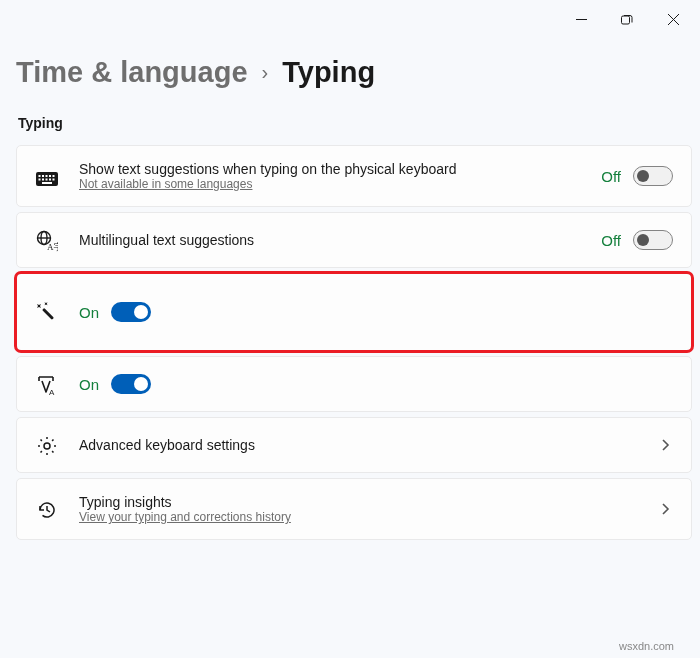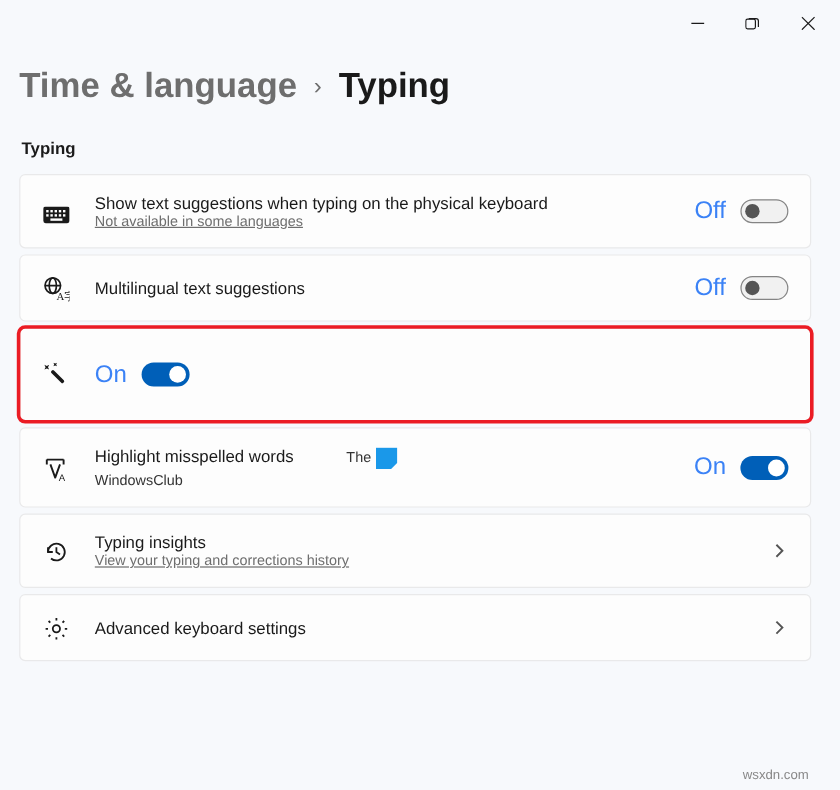--- a/index.html
+++ b/index.html
@@ -22,21 +22,21 @@
     }
     .wc-btn {
       width: 46px;
       height: 32px;
       display: flex;
       align-items: center;
       justify-content: center;
       color: #1a1a1a;
     }
     .page {
-      padding: 0 24px 0 16px;
+      padding: 0 8px 0 16px;
     }
     .breadcrumb {
       display: flex;
       align-items: center;
       gap: 14px;
       padding: 18px 0 22px 0;
     }
     .bc-parent {
       font-size: 29px;
       font-weight: 600;
@@ -96,22 +96,22 @@
       font-size: 12px;
       color: #6e6e6e;
       text-decoration: underline;
     }
     .toggle-wrap {
       display: flex;
       align-items: center;
       gap: 12px;
     }
     .toggle-label {
-      font-size: 20px;
-      color: #3b82f6;
+      font-size: 15px;
+      color: #15803d;
     }
     .toggle {
       width: 40px;
       height: 20px;
       border-radius: 10px;
       position: relative;
     }
     .toggle.off {
       border: 1px solid #848484;
       background: #f1f1f1;
@@ -263,29 +263,40 @@
   </div>
 
   <div class="card">
     <div class="card-icon">
       <svg width="22" height="22" viewBox="0 0 22 22" fill="none" stroke="#1a1a1a" stroke-width="1.6">
           <path d="M3 3 h14 M3 3 v4 M17 3 v4"></path>
           <path d="M6 7 l4 11 l4 -11" stroke-linejoin="round"></path>
           <text x="13" y="21" font-size="8" fill="#1a1a1a" stroke="none">A</text>
         </svg>
     </div>
-    <div class="card-body">
-      <div class="card-title">
-        <span>Highlight misspelled words</span>
-        <span class="watermark-text"><span>The</span><span class="watermark-img"></span><br><span>WindowsClub</span></span>
-      </div>
-    </div>
     <div class="toggle-wrap">
       <span class="toggle-label">On</span>
       <div class="toggle on"></div>
+    </div>
+  </div>
+
+  <div class="card">
+    <div class="card-icon">
+      <svg width="22" height="22" viewBox="0 0 22 22" fill="none" stroke="#1a1a1a" stroke-width="1.5">
+          <circle cx="11" cy="11" r="3"></circle>
+          <path d="M11 2 v2 M11 18 v2 M2 11 h2 M18 11 h2 M4.5 4.5 l1.4 1.4 M16.1 16.1 l1.4 1.4 M17.5 4.5 l-1.4 1.4 M5.9 16.1 l-1.4 1.4"></path>
+        </svg>
+    </div>
+    <div class="card-body">
+      <div class="card-title">Advanced keyboard settings</div>
+    </div>
+    <div class="chevron">
+      <svg width="10" height="14" viewBox="0 0 10 14" fill="none" stroke="#555" stroke-width="1.6">
+          <polyline points="3,2 8,7 3,12"></polyline>
+        </svg>
     </div>
   </div>
 
   <div class="card">
     <div class="card-icon">
       <svg width="22" height="22" viewBox="0 0 22 22" fill="none" stroke="#1a1a1a" stroke-width="1.5">
           <path d="M4 11 a7 7 0 1 1 2.5 5.4"></path>
           <polyline points="4,7 4,11 8,11"></polyline>
           <polyline points="11,7 11,11 14,13"></polyline>
         </svg>
@@ -294,32 +305,15 @@
       <div class="card-title">Typing insights</div>
       <div class="card-sub">View your typing and corrections history</div>
     </div>
     <div class="chevron">
       <svg width="10" height="14" viewBox="0 0 10 14" fill="none" stroke="#555" stroke-width="1.6">
           <polyline points="3,2 8,7 3,12"></polyline>
         </svg>
     </div>
   </div>
 
-  <div class="card">
-    <div class="card-icon">
-      <svg width="22" height="22" viewBox="0 0 22 22" fill="none" stroke="#1a1a1a" stroke-width="1.5">
-          <circle cx="11" cy="11" r="3"></circle>
-          <path d="M11 2 v2 M11 18 v2 M2 11 h2 M18 11 h2 M4.5 4.5 l1.4 1.4 M16.1 16.1 l1.4 1.4 M17.5 4.5 l-1.4 1.4 M5.9 16.1 l-1.4 1.4"></path>
-        </svg>
-    </div>
-    <div class="card-body">
-      <div class="card-title">Advanced keyboard settings</div>
-    </div>
-    <div class="chevron">
-      <svg width="10" height="14" viewBox="0 0 10 14" fill="none" stroke="#555" stroke-width="1.6">
-          <polyline points="3,2 8,7 3,12"></polyline>
-        </svg>
-    </div>
-  </div>
-
 </div>
 
 <div class="credit">wsxdn.com</div>
 
 </body></html>

